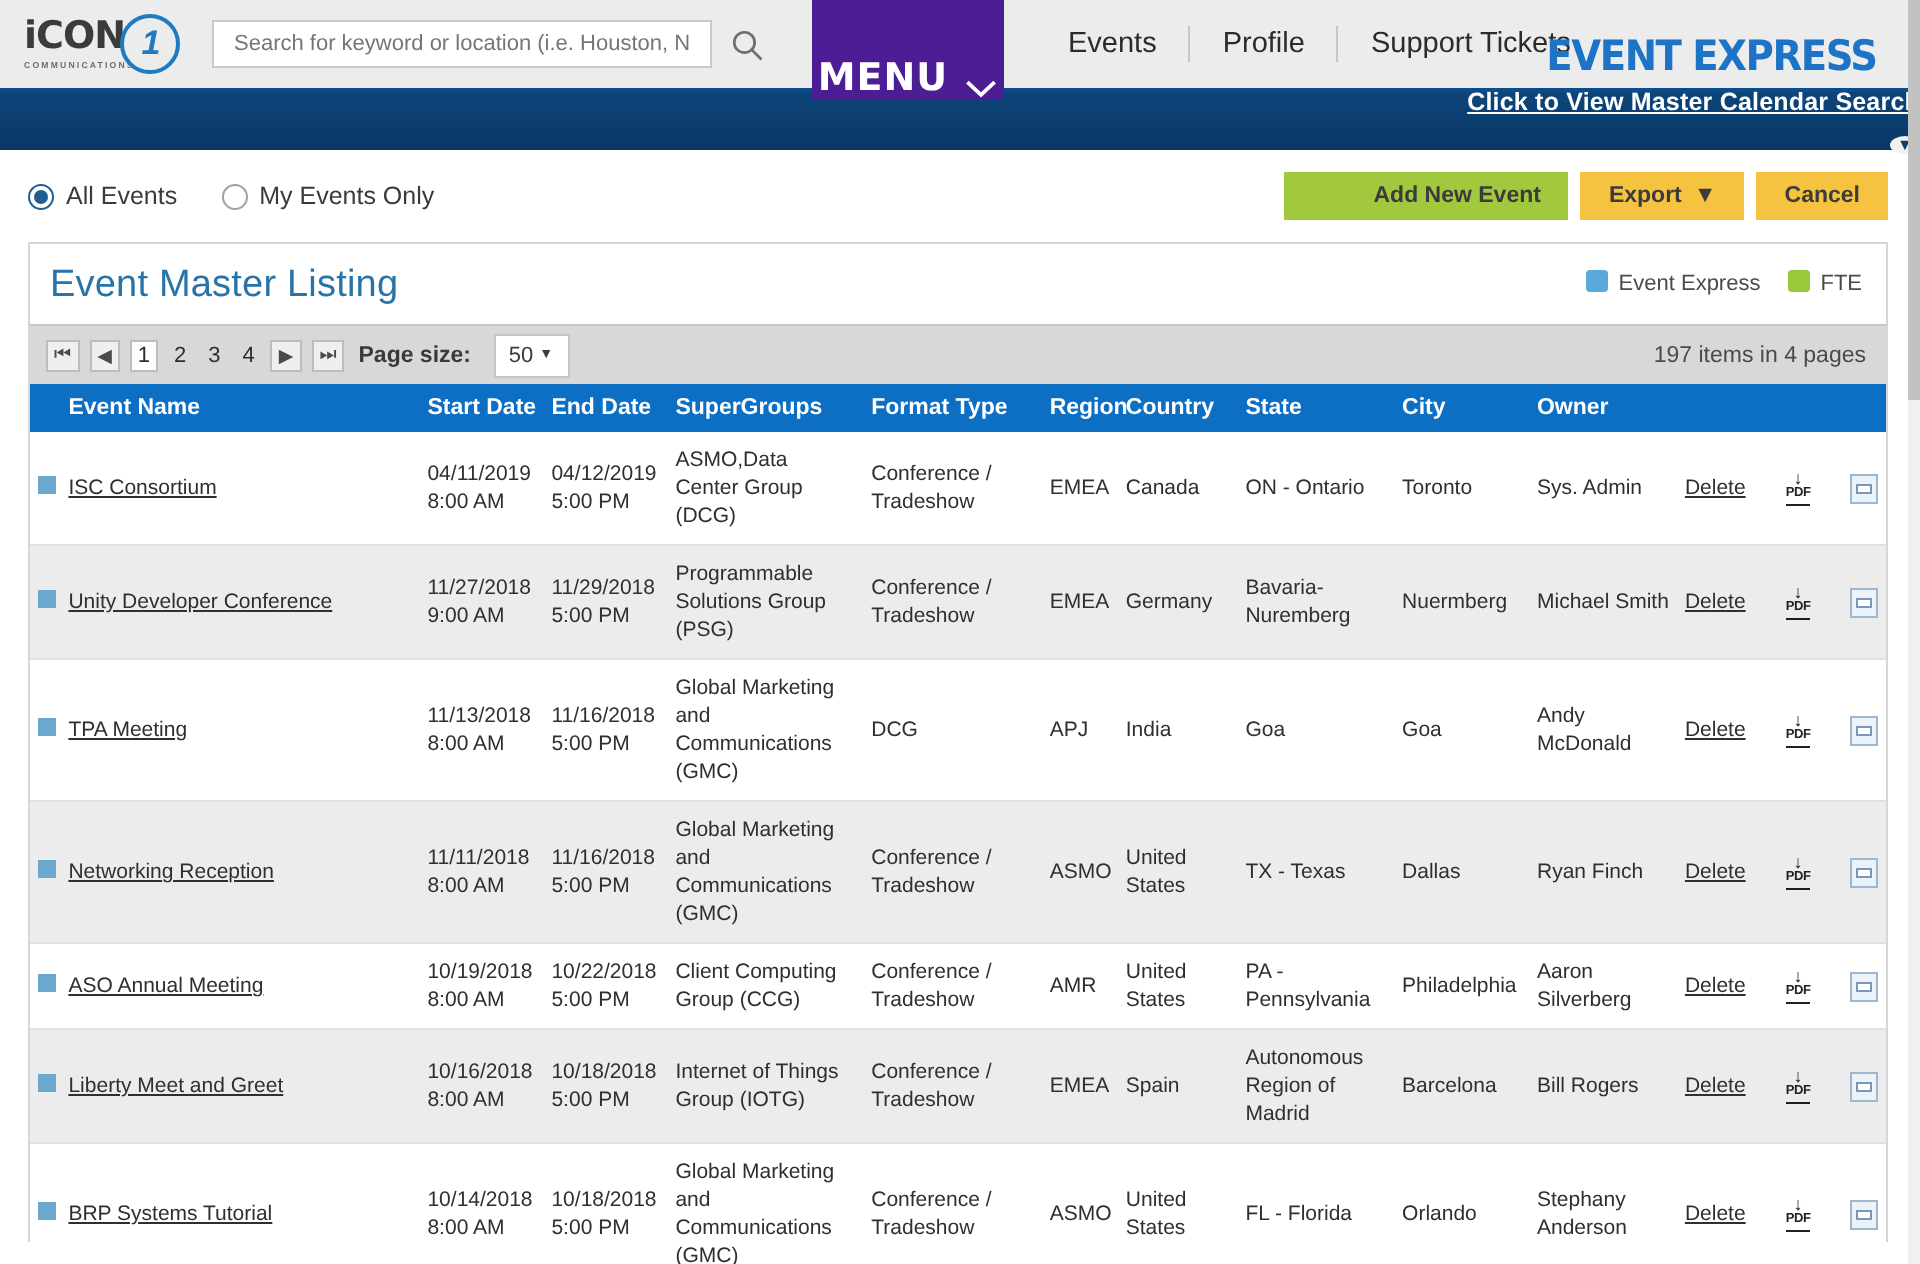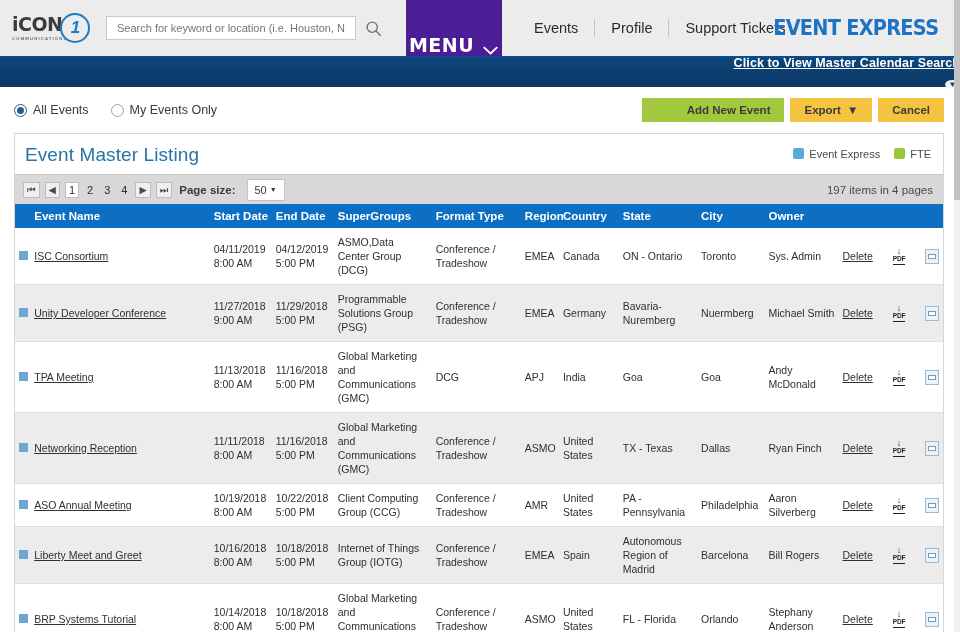--- a/index.html
+++ b/index.html
@@ -8,21 +8,21 @@
     margin: 0; padding: 0;
     width: 960px; height: 632px;
     overflow: hidden;
     background: #ffffff;
     font-family: "Liberation Sans", sans-serif;
     color: #333;
   }
 
   
   .topbar {
-    height: 56px;
+    height: 44px;
     background: #ececec;
     display: flex;
     align-items: center;
     position: relative;
   }
   .logo-wrap {
     width: 100px;
     padding-left: 12px;
     display: flex;
     align-items: center;

